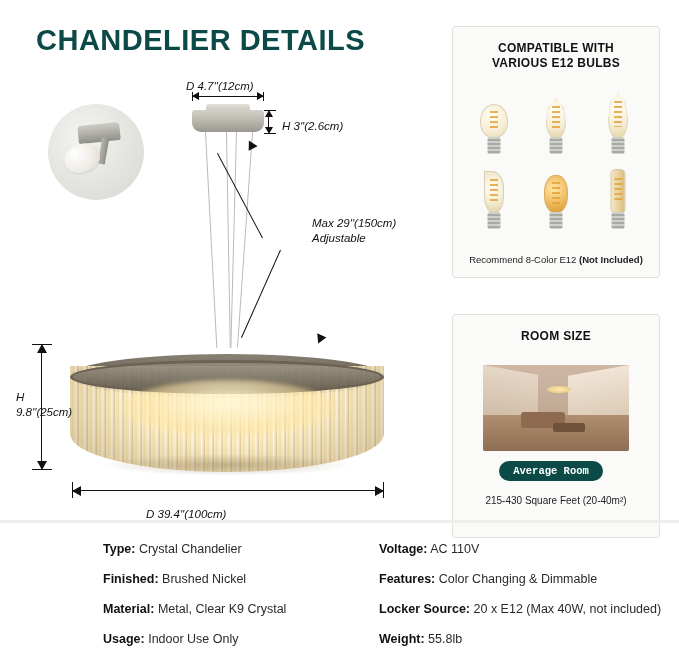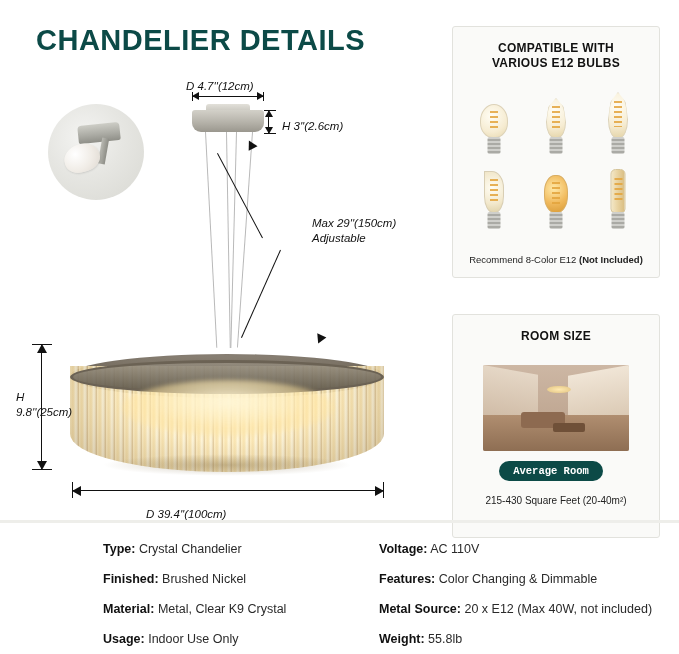--- a/index.html
+++ b/index.html
@@ -592,21 +592,21 @@
     <div class="spec-col right">
       <div class="spec-row">
         <span class="spec-label">Voltage:</span>
         <span class="spec-value">AC 110V</span>
       </div>
       <div class="spec-row">
         <span class="spec-label">Features:</span>
         <span class="spec-value">Color Changing &amp; Dimmable</span>
       </div>
       <div class="spec-row">
-        <span class="spec-label">Metal Source:</span>
+        <span class="spec-label">Locker Source:</span>
         <span class="spec-value">20 x E12 (Max 40W, not included)</span>
       </div>
       <div class="spec-row">
         <span class="spec-label">Weight:</span>
         <span class="spec-value">55.8lb</span>
       </div>
     </div>
   </div>
 
 </div>

